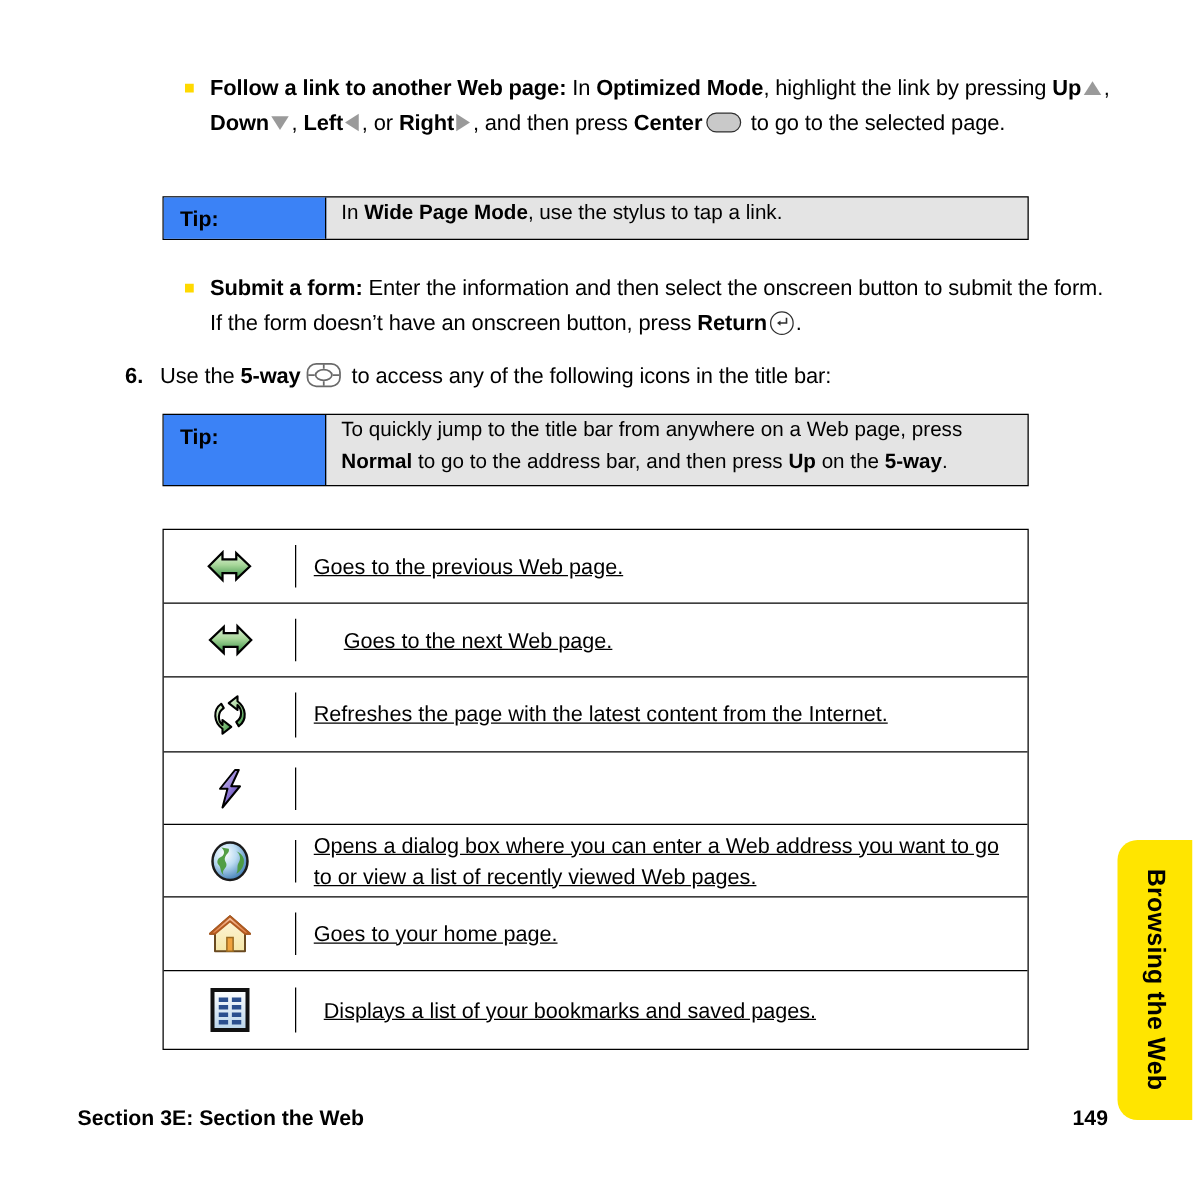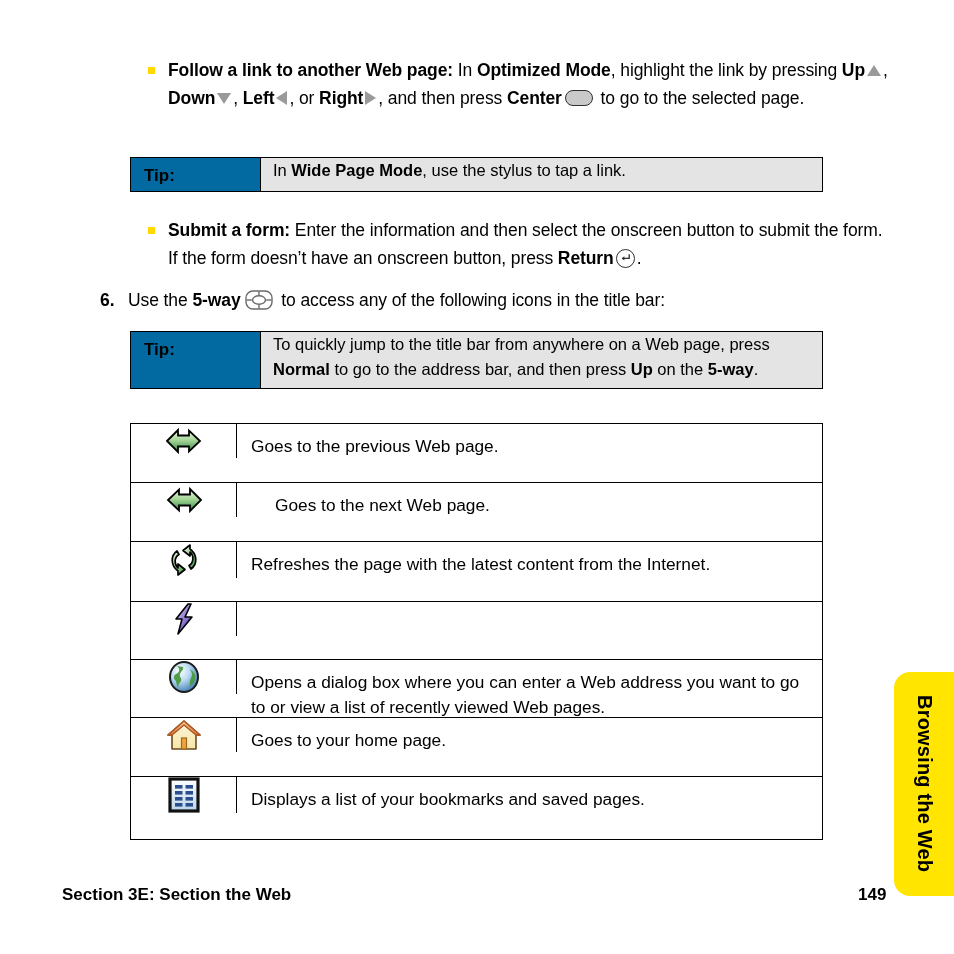--- a/index.html
+++ b/index.html
@@ -90,21 +90,21 @@
   .tipbox {
     position: absolute;
     border: 1.6px solid #000;
     display: flex;
     box-sizing: border-box;
     background: #e4e4e4;
   }
   .tip-label {
     width: 130px;
     flex: 0 0 auto;
-    background: #0369a1;
+    background: #3b82f6;
     border-right: 1.6px solid #000;
     box-sizing: border-box;
     padding: 6px 0 0 13px;
     font-weight: bold;
     font-size: 17px;
     line-height: 24px;
   }
   .tip-text {
     flex: 1 1 auto;
     padding: 0 12px 6px 12px;
@@ -115,21 +115,22 @@
   
   .icontable {
     position: absolute;
     border: 1.6px solid #000;
     box-sizing: border-box;
   }
   .irow {
     display: flex;
     border-bottom: 1.6px solid #000;
     box-sizing: border-box;
-    align-items: flex-start;
+    align-items: center;
+    text-decoration: underline;
   }
   .irow:last-child { border-bottom: none; }
   .icell {
     width: 106px;
     flex: 0 0 auto;
     border-right: 1.6px solid #000;
     box-sizing: border-box;
     display: flex;
     align-items: center;
     justify-content: center;
@@ -352,21 +353,21 @@
             <path d="M18 3 L34 17 L30 17 L18 7 L6 17 L2 17 Z" fill="url(#roof)" stroke="#b05a20" stroke-width="1.6" stroke-linejoin="round"></path>
             <rect x="15.5" y="20" width="5" height="11" fill="#f0a23c" stroke="#9a6a20" stroke-width="1.2"></rect>
           </svg>
         </span>
       </div>
       <div class="dcell">
         <div><span>Goes to your home page.</span></div>
       </div>
     </div>
 
-    <div class="irow" style="height:62px;">
+    <div class="irow" style="height:62px;gap:8px;">
       <div class="icell">
         <span>
           <svg width="32" height="36" viewBox="0 0 32 36" style="display:block;">
             <defs>
               <linearGradient id="bmbg" x1="0" y1="0" x2="0" y2="1">
                 <stop offset="0%" stop-color="#ffffff"></stop>
                 <stop offset="100%" stop-color="#b9d4ea"></stop>
               </linearGradient>
             </defs>
             <rect x="2" y="2" width="28" height="32" fill="url(#bmbg)" stroke="#111" stroke-width="3.2"></rect>

